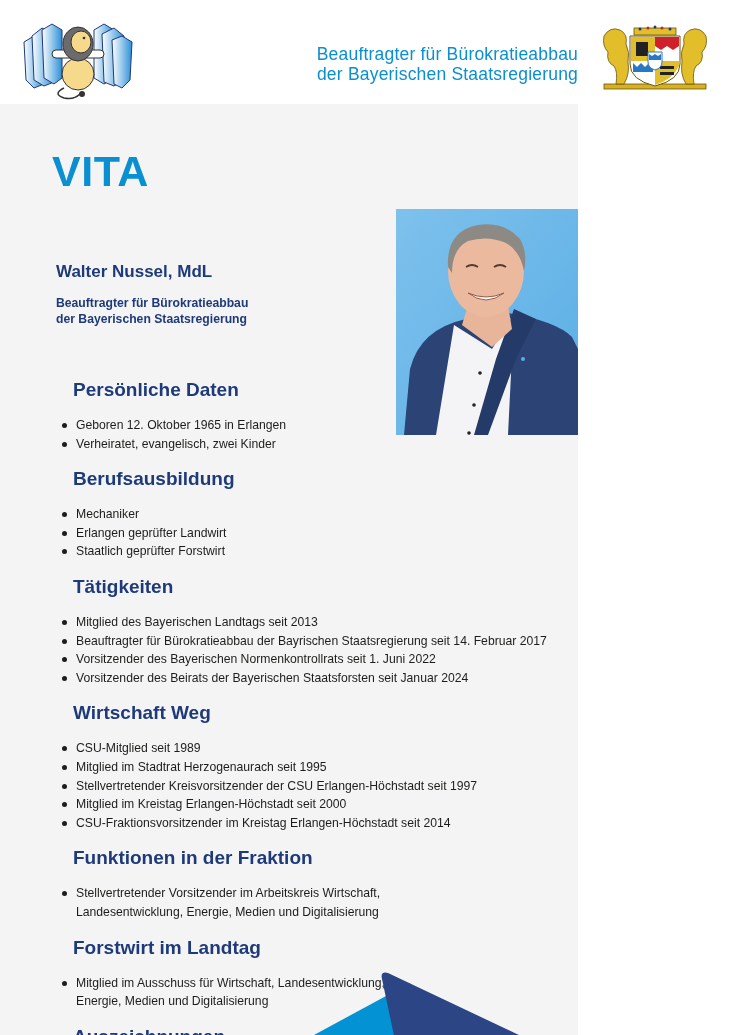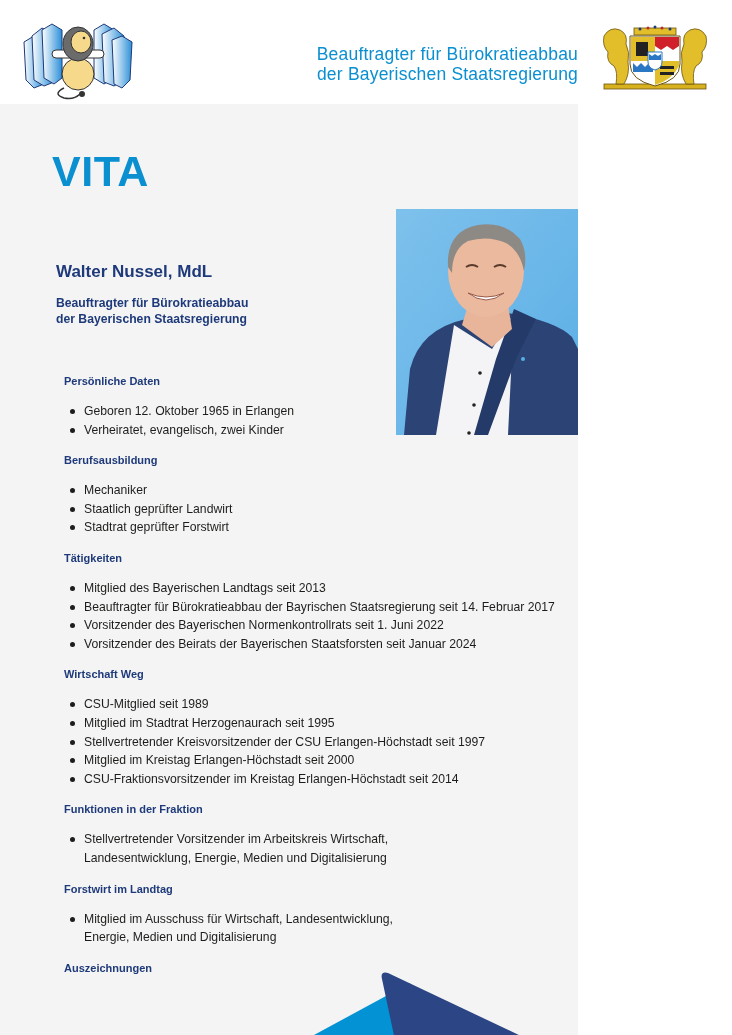--- a/index.html
+++ b/index.html
@@ -33,23 +33,23 @@
       position: absolute; left: 56px; top: 262px;
       color: #1e3a7a; font-size: 17px; font-weight: bold; line-height: 20px; text-align: right;
     }
     .subtitle {
       position: absolute; left: 56px; top: 296px;
       color: #1e3a7a; font-size: 12.2px; font-weight: bold; line-height: 15.5px;
     }
     .sections { position: absolute; left: 56px; top: 364px; width: 520px; }
     .section { margin-bottom: 9px; }
     .section h2 {
-      margin: 8px; color: #1e3a7a; font-size: 11px; font-weight: bold; line-height: 18px;
-    }
-    .section ul { list-style: none; margin: 12px; padding: 0; }
+      margin: 17px; color: #1e3a7a; font-size: 19px; font-weight: bold; line-height: 18px;
+    }
+    .section ul { list-style: none; margin: 4px; padding: 0; }
     .section li {
       position: relative; padding-left: 16px; font-size: 12.2px; line-height: 18.6px;
       color: #1d1d1b; white-space: pre-line;
     }
     .section li::before {
       content: ""; position: absolute; left: 2px; top: 7px; width: 5px; height: 5px;
       border-radius: 50%; background: #1d1d1b;
     }
     .deco { position: absolute; left: 300px; top: 965px; width: 278px; height: 70px; overflow: hidden; }
   </style>
@@ -174,22 +174,22 @@
     <h2>Persönliche Daten</h2>
     <ul>
       <li>Geboren 12. Oktober 1965 in Erlangen</li>
       <li>Verheiratet, evangelisch, zwei Kinder</li>
     </ul>
   </div>
   <div class="section">
     <h2>Berufsausbildung</h2>
     <ul>
       <li>Mechaniker</li>
-      <li>Staatlich geprüfter Landwirt</li>
-      <li>Stadtrat geprüfter Forstwirt</li>
+      <li>Erlangen geprüfter Landwirt</li>
+      <li>Staatlich geprüfter Forstwirt</li>
     </ul>
   </div>
   <div class="section">
     <h2>Tätigkeiten</h2>
     <ul>
       <li>Mitglied des Bayerischen Landtags seit 2013</li>
       <li>Beauftragter für Bürokratieabbau der Bayrischen Staatsregierung seit 14. Februar 2017</li>
       <li>Vorsitzender des Bayerischen Normenkontrollrats seit 1. Juni 2022</li>
       <li>Vorsitzender des Beirats der Bayerischen Staatsforsten seit Januar 2024</li>
     </ul>

